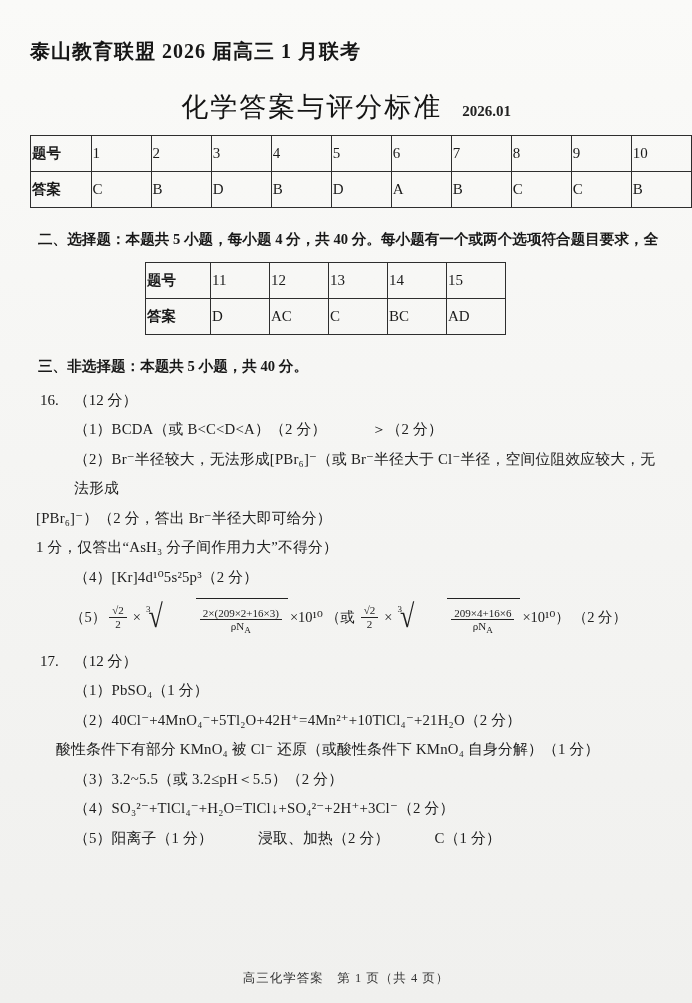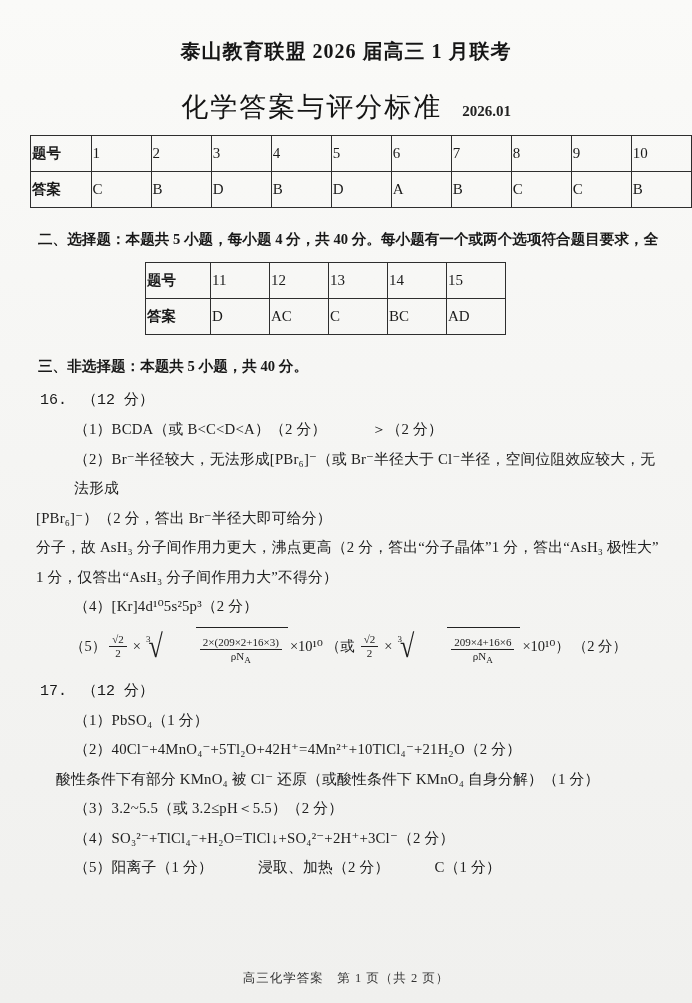--- a/index.html
+++ b/index.html
@@ -2,37 +2,37 @@
 <html><head>
 <meta charset="utf-8">
 <style>
   html,body{margin:0;padding:0;background:#e8e8e6;}
   .page{
     position:relative;width:692px;height:1003px;margin:0 auto;
     background:linear-gradient(180deg,#fafaf8 0%,#f4f4f2 55%,#f0f0ee 100%);
     font-family:"Liberation Serif","DejaVu Serif",serif;
     color:#1f1f1f;overflow:hidden;
   }
-  .doc-title{margin:38px 30px 0;text-align:center;font-size:20px;font-weight:bold;color:#161616;letter-spacing:1px;}
+  .doc-title{margin:38px 30px 0;text-align:left;font-size:20px;font-weight:bold;color:#161616;letter-spacing:1px;}
   .subtitle-row{margin-top:24px;text-align:center;}
   .doc-subtitle{font-size:27px;font-weight:normal;color:#141414;letter-spacing:2px;}
   .doc-date{font-size:15px;font-weight:bold;color:#222;margin-left:16px;}
   .sec-heading{margin:18px 28px 0 38px;font-size:14.6px;font-weight:bold;color:#181818;line-height:26px;}
   .sec-heading.cont{margin-top:4px;}
   table{border-collapse:collapse;background:transparent;}
   .tbl1{margin:10px 0 0 30px;}
   .tbl2{margin:10px 0 0 145px;}
   td{border:1.5px solid #2e2e2e;vertical-align:middle;font-size:15px;color:#1a1a1a;}
   .tbl1 td{width:57.5px;height:33px;}
   .tbl1 td.rowhead{width:58px;}
   .tbl2 td{width:56px;height:33px;}
   .tbl2 td.rowhead{width:62px;}
   td.rowhead{font-weight:bold;font-size:14.5px;}
   .qblock{margin:0;}
-  .q-heading{margin:7px 28px 0 40px;font-size:15px;color:#181818;line-height:29px;font-family:Liberation Mono, monospace;}
+  .q-heading{margin:7px 28px 0 40px;font-size:15px;color:#181818;line-height:29px;}
   .ans-line{margin:0 26px 0 40px;padding-left:34px;font-size:14.8px;line-height:29.5px;color:#202020;letter-spacing:.2px;}
   .cont-line{margin:0 26px 0 36px;padding-left:0;font-size:14.8px;line-height:29.5px;color:#202020;letter-spacing:.2px;}
   .half-cont{margin-left:40px;padding-left:16px;}
   .formula-line{margin:2px 26px 2px 40px;padding-left:30px;font-size:14.5px;color:#202020;
     display:flex;align-items:center;height:46px;}
   .frac{display:inline-flex;flex-direction:column;text-align:center;font-size:11px;line-height:1.15;
     vertical-align:middle;margin:0 3px;}
   .frac .fnum{border-bottom:1.2px solid #222;padding:0 3px;}
   .frac .fden{padding:0 3px;}
   .op{margin:0 3px;}
@@ -110,21 +110,20 @@
     </tbody>
   </table>
 
   <div class="sec-heading">三、非选择题：本题共 5 小题，共 40 分。</div>
 
   <div class="qblock">
     <div class="q-heading">16.　（12 分）</div>
     <div class="ans-line">（1）BCDA（或 B&lt;C&lt;D&lt;A）（2 分）　　　＞（2 分）</div>
     <div class="ans-line">（2）Br⁻半径较大，无法形成[PBr₆]⁻（或 Br⁻半径大于 Cl⁻半径，空间位阻效应较大，无法形成</div>
     <div class="cont-line">[PBr₆]⁻）（2 分，答出 Br⁻半径大即可给分）</div>
-    <div class="cont-line">分子，故 AsH₃ 分子间作用力更大，沸点更高（2 分，答出“分子晶体”1 分，答出“AsH₃ 极性大”</div>
     <div class="cont-line">1 分，仅答出“AsH₃ 分子间作用力大”不得分）</div>
     <div class="ans-line">（4）[Kr]4d¹⁰5s²5p³（2 分）</div>
 
     <div class="formula-line">
       <span>（5）</span>
       <span class="frac">
         <span class="fnum">√2</span>
         <span class="fden">2</span>
       </span>
       <span class="op">×</span>
@@ -164,15 +163,15 @@
   <div class="qblock">
     <div class="q-heading">17.　（12 分）</div>
     <div class="ans-line">（1）PbSO₄（1 分）</div>
     <div class="ans-line">（2）40Cl⁻+4MnO₄⁻+5Tl₂O+42H⁺=4Mn²⁺+10TlCl₄⁻+21H₂O（2 分）</div>
     <div class="cont-line half-cont">酸性条件下有部分 KMnO₄ 被 Cl⁻ 还原（或酸性条件下 KMnO₄ 自身分解）（1 分）</div>
     <div class="ans-line">（3）3.2~5.5（或 3.2≤pH＜5.5）（2 分）</div>
     <div class="ans-line">（4）SO₃²⁻+TlCl₄⁻+H₂O=TlCl↓+SO₄²⁻+2H⁺+3Cl⁻（2 分）</div>
     <div class="ans-line">（5）阳离子（1 分）　　　浸取、加热（2 分）　　　C（1 分）</div>
   </div>
 
-  <div class="footer">高三化学答案　第 1 页（共 2 页）</div>
+  <div class="footer">高三化学答案　第 1 页（共 4 页）</div>
 
 </div>
 
 </body></html>

